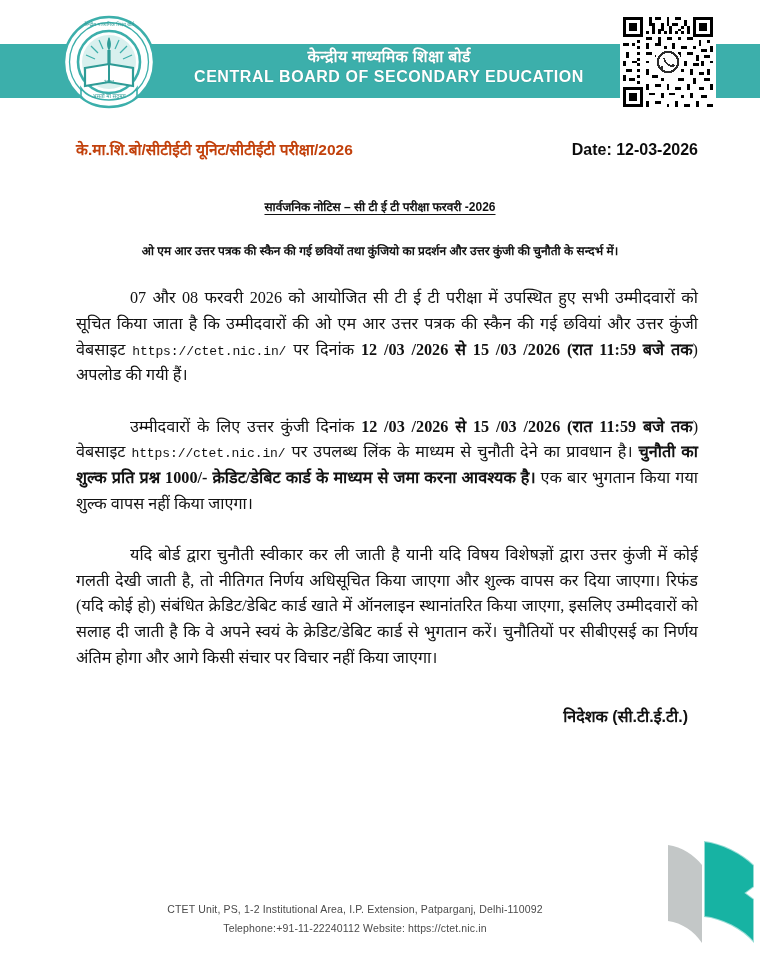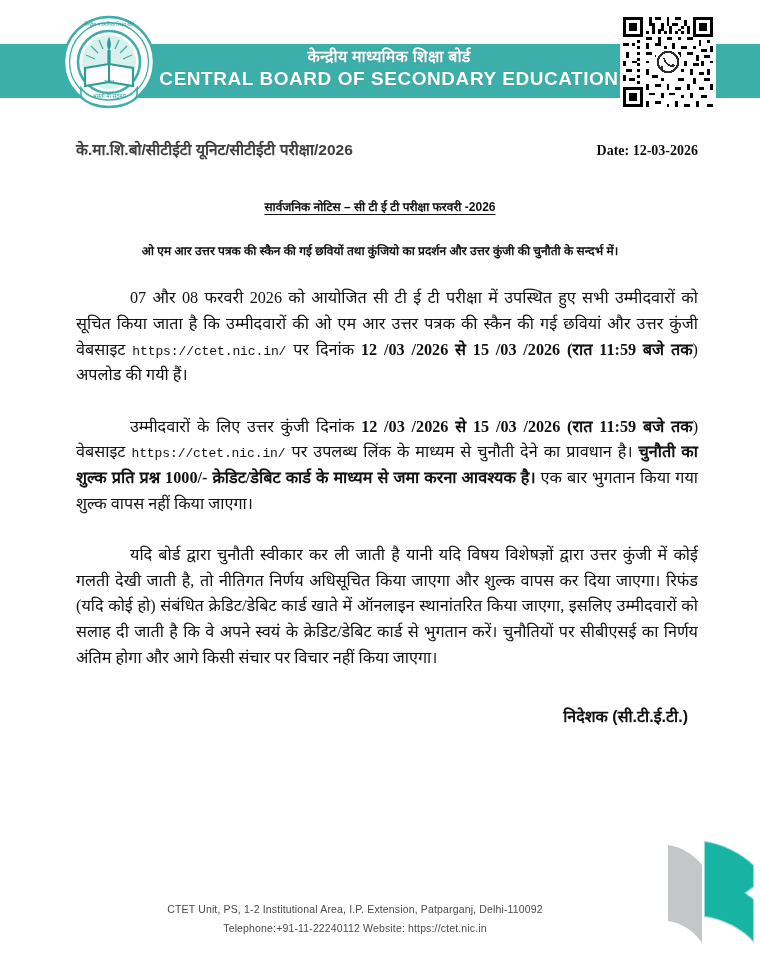--- a/index.html
+++ b/index.html
@@ -49,21 +49,21 @@
   }
   .banner-hi {
     font-family:"Liberation Sans","DejaVu Sans",sans-serif;
     font-size:16px;
     font-weight:700;
     letter-spacing:.2px;
     text-shadow:0 0 1px rgba(0,0,0,.25);
   }
   .banner-en {
     font-family:"Liberation Sans","DejaVu Sans",sans-serif;
-    font-size:19px;
+    font-size:16px;
     font-weight:700;
     letter-spacing:.55px;
     margin-top:2px;
     text-shadow:0 0 1px rgba(0,0,0,.25);
   }
 
   
   .emblem {
     position:absolute;
     left:57px;
@@ -88,25 +88,25 @@
   .ref-row {
     display:flex;
     align-items:baseline;
     justify-content:space-between;
     margin:12px 62px 0 76px;
   }
   .ref-no {
     font-family:"Liberation Sans","DejaVu Sans",sans-serif;
     font-size:15.5px;
     font-weight:700;
-    color:#404040;
+    color:#c2410c;
   }
   .ref-date {
-    font-family:Liberation Serif, serif;
-    font-size:14px;
+    font-family:Liberation Sans, sans-serif;
+    font-size:16px;
     font-weight:700;
     color:#0d0d0d;
     white-space:nowrap;
   }
 
   
   .notice-title {
     text-align:center;
     margin-top:38px;
     font-family:"Liberation Sans","DejaVu Sans",sans-serif;

